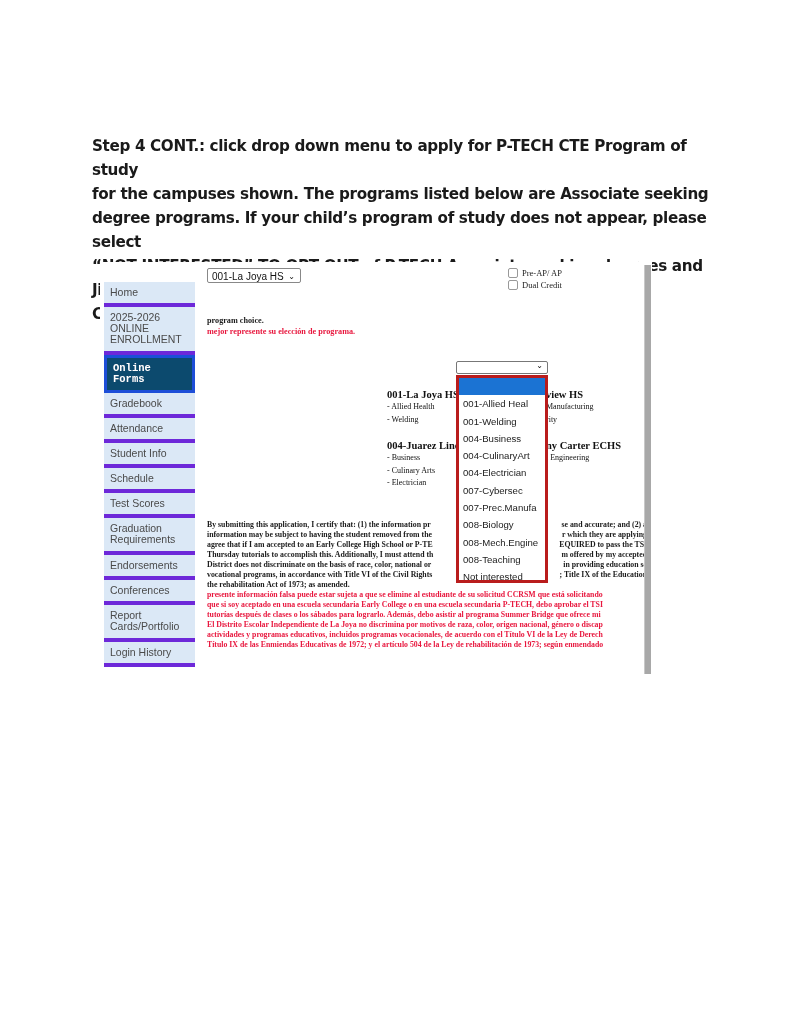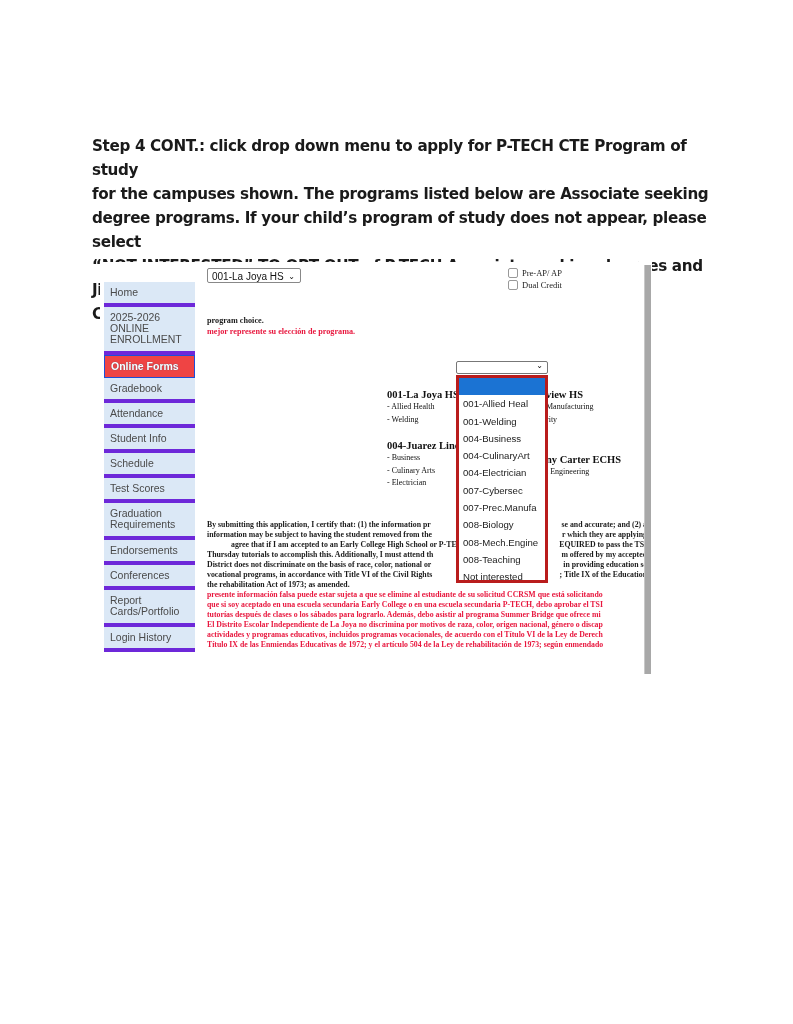--- a/index.html
+++ b/index.html
@@ -17,22 +17,23 @@
     .shot { position: absolute; left: 100px; top: 262px; width: 552px; height: 412px; background: #fff; }
 
     
     .sidebar { position: absolute; left: 4px; top: 20px; width: 91px; }
     .nav-item {
       background: #dbe8f6; color: #4a4a4a; font-size: 10.5px; line-height: 11px;
       padding: 5px 6px; border-bottom: 4px solid #6d28d9; cursor: pointer;
     }
     .nav-item.multi { padding: 5px 6px 6px; }
     .nav-item.active {
-      background: #ef4444; color: #ffffff; font-weight: bold; border: 1px solid #1d4ed8;
+      background: #0c4a6e; color: #ffffff; font-weight: bold; border: 3px solid #1d4ed8;
       text-shadow: 0 0 1px #335577;
+      font-family: Liberation Mono, monospace;
     }
 
     
     .campus-select {
       position: absolute; left: 107px; top: 6px; width: 94px; height: 15px;
       border: 1px solid #888; border-radius: 2px; background: #fff;
       font-size: 10px; line-height: 15px; padding-left: 4px; box-sizing: border-box; color: #111;
     }
     .campus-select .chev { position: absolute; right: 5px; top: 0; font-size: 8px; }
 
@@ -126,37 +127,37 @@
     <div class="name">004-Juarez Linc</div>
     <div class="prog">- Business</div>
     <div class="prog">- Culinary Arts</div>
     <div class="prog">- Electrician</div>
   </div>
   <div class="campus-block" style="left:446px; top:126px;">
     <div class="name">view HS</div>
     <div class="prog">Manufacturing</div>
     <div class="prog">rity</div>
   </div>
-  <div class="campus-block" style="left:446px; top:191px;">
+  <div class="campus-block" style="left:446px; top:177px;">
     <div class="name">ny Carter ECHS</div>
     <div class="prog"></div>
     <div class="prog"></div>
     <div class="prog">l Engineering</div>
   </div>
 
   <div class="legal">
     <div style="display:flex; justify-content:space-between;">
       <span>By submitting this  application, I certify that: (1) the information pr</span>
       <span>se and accurate; and (2) a</span>
     </div>
     <div style="display:flex; justify-content:space-between;">
       <span>information may be subject to having the student removed from the</span>
       <span>r which they are applying</span>
     </div>
-    <div style="display:flex; justify-content:space-between;margin-left:24px;">
+    <div style="display:flex; justify-content:space-between;">
       <span>agree that if I am accepted to an Early College High School or P-TE</span>
       <span>EQUIRED to pass the TSI</span>
     </div>
     <div style="display:flex; justify-content:space-between;">
       <span>Thursday tutorials to accomplish this. Additionally, I must attend th</span>
       <span>m offered by my accepted</span>
     </div>
     <div style="display:flex; justify-content:space-between;">
       <span>District does not discriminate on the basis of race, color, national or</span>
       <span>in providing education se</span>

